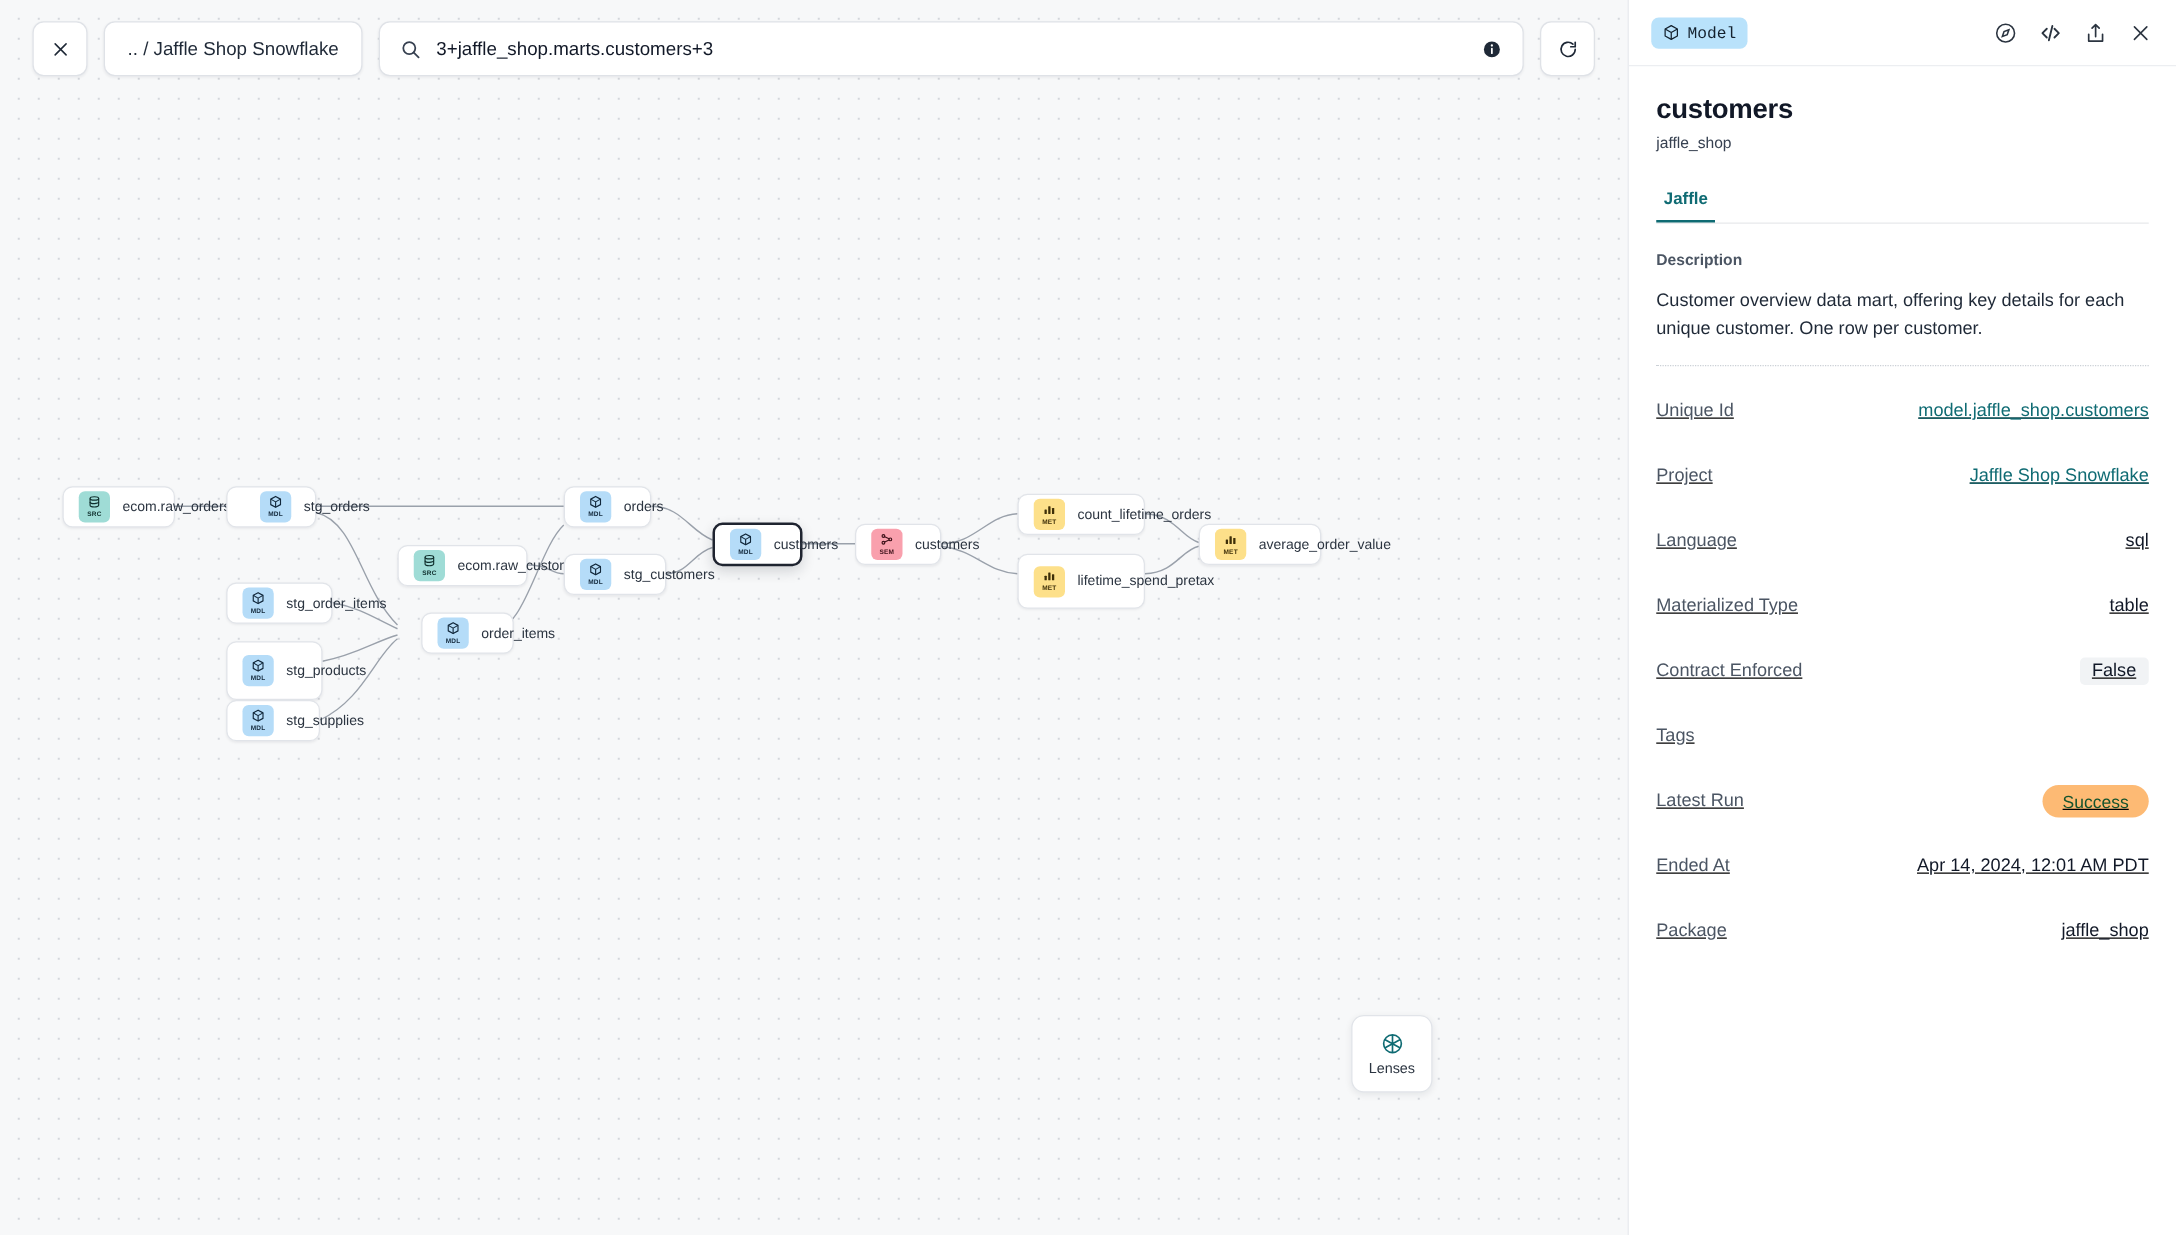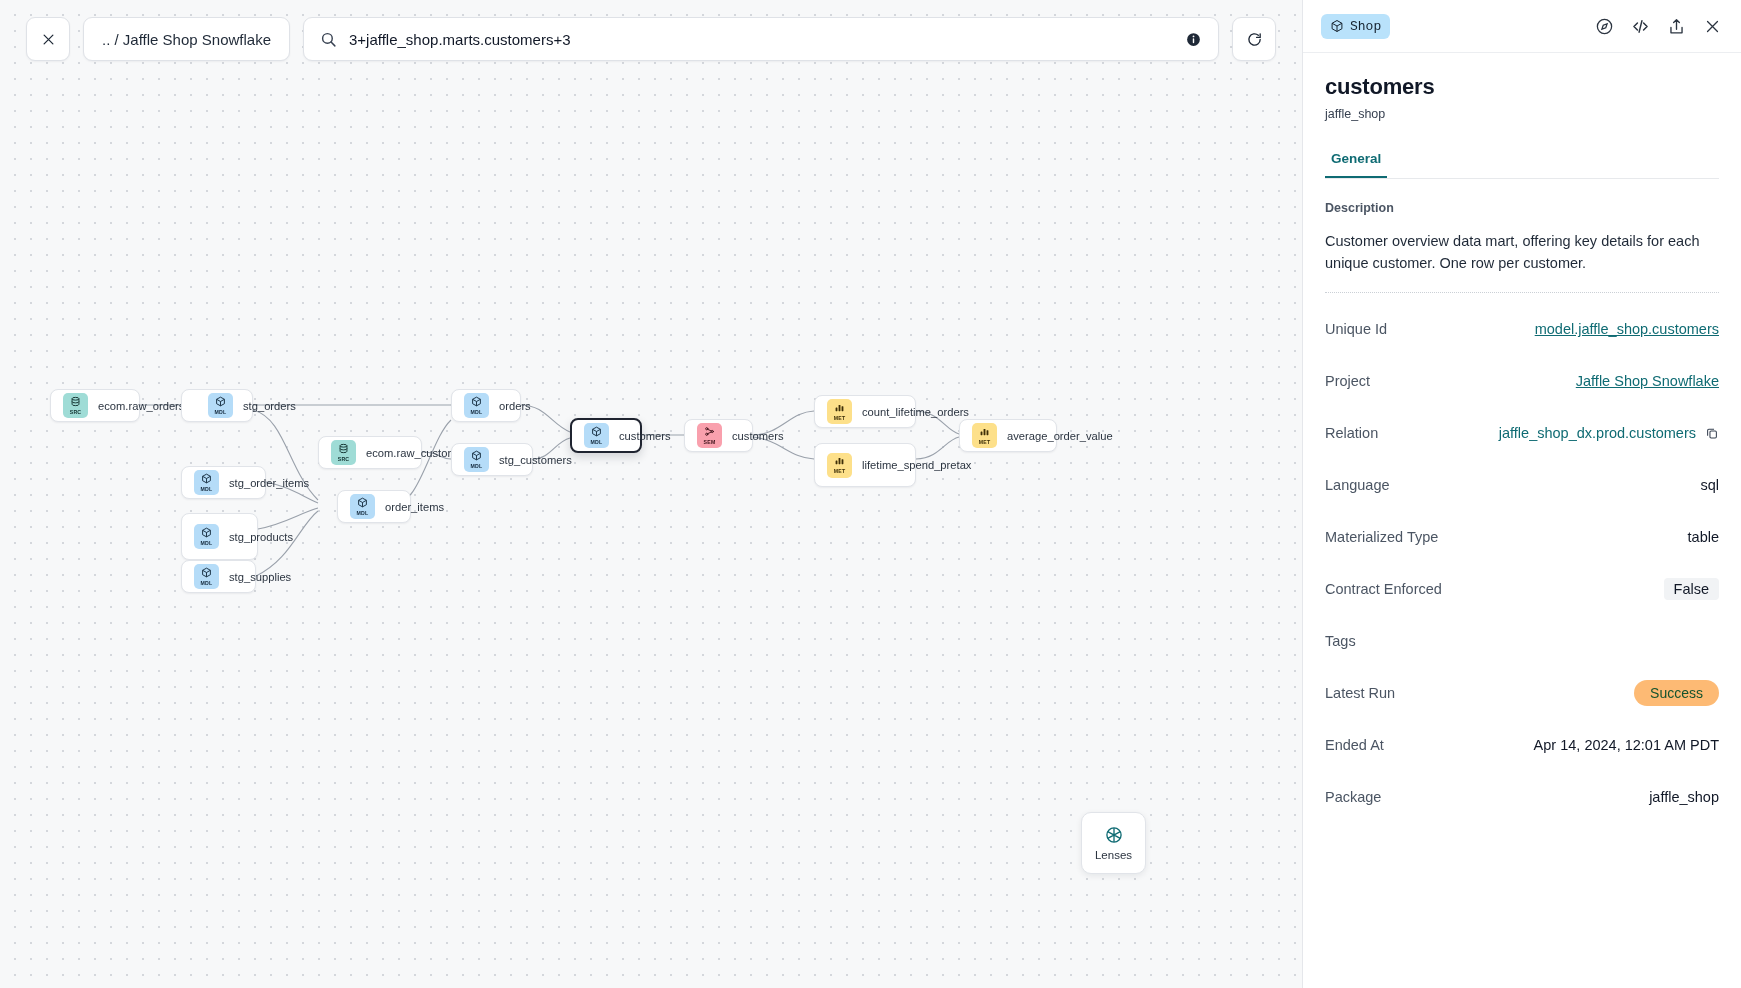--- a/index.html
+++ b/index.html
@@ -158,20 +158,21 @@
   .p-body { padding: 22px 22px 0 22px; overflow: hidden; }
   .sec-label { font-size: 12.5px; font-weight: bold; color: #4b5563; }
   .desc { font-size: 14.5px; color: #1f2937; line-height: 1.52; margin-top: 15px; }
   .divider { border-top: 1px dotted #cbd0d6; margin-top: 18px; }
 
   .row {
     display: flex; align-items: center; justify-content: space-between;
     min-height: 32px;
     margin-top: 20px;
     gap: 12px;
+    text-decoration: underline;
   }
   .row .k { font-size: 14.5px; color: #4b5563; white-space: nowrap; }
   .row .v { font-size: 14.5px; color: #111827; text-align: right; }
   .v.link { color: #0f6b73; text-decoration: underline; }
   .v.teal { color: #0f6b73; }
   .v-wrap { display: flex; align-items: center; gap: 9px; justify-content: flex-end; }
   .pillbox { background: #f1f3f5; border-radius: 4px; padding: 3px 10px; font-size: 14.5px; color: #111827; }
   .badge-ok {
     background: #fdba74; color: #14532d;
     border-radius: 999px; padding: 5px 16px;
@@ -406,21 +407,21 @@
   <div class="panel">
 
     <div class="p-head">
       <div class="chip">
         <span class="ico">
           <svg width="14" height="14" viewBox="0 0 24 24" stroke="#14212e" stroke-width="1.7" fill="none" stroke-linejoin="round">
             <path d="M12 2.6 L20.4 7.3 L20.4 16.7 L12 21.4 L3.6 16.7 L3.6 7.3 Z"></path>
             <path d="M3.6 7.3 L12 12 L20.4 7.3 M12 12 L12 21.4"></path>
           </svg>
         </span>
-        <span>Shop</span>
+        <span>Model</span>
       </div>
 
       <div class="spacer"></div>
 
       <div class="hicon">
         <svg width="19" height="19" viewBox="0 0 24 24" stroke="#2b3440" stroke-width="1.6" fill="none">
           <circle cx="12" cy="12" r="9"></circle>
             <path d="M15.3 8.7 L10.4 10.4 L8.7 15.3 L13.6 13.6 Z"></path>
         </svg>
       </div>
@@ -441,53 +442,41 @@
         </svg>
       </div>
     </div>
 
     <div class="p-title-wrap">
       <div class="p-title">customers</div>
       <div class="p-sub">jaffle_shop</div>
     </div>
 
     <div class="tabs">
-      <div class="tab">General</div>
+      <div class="tab">Jaffle</div>
     </div>
 
     <div class="p-body">
       <div class="sec-label">Description</div>
       <div class="desc">Customer overview data mart, offering key details for each unique customer. One row per customer.</div>
       <div class="divider"></div>
       <div id="detail-rows">
           <div class="row">
             <span class="k">Unique Id</span>
             <span class="v-wrap">
               <span class="v link">model.jaffle_shop.customers</span>
             </span>
           </div>
           <div class="row">
             <span class="k">Project</span>
             <span class="v-wrap">
               <span class="v link">Jaffle Shop Snowflake</span>
             </span>
           </div>
           <div class="row">
-            <span class="k">Relation</span>
-            <span class="v-wrap">
-              <span class="v teal">jaffle_shop_dx.prod.customers</span>
-              <span class="copy-ico">
-                <svg width="14" height="14" viewBox="0 0 24 24" stroke="#374151" stroke-width="1.8" fill="none" stroke-linejoin="round">
-                  <rect x="8.5" y="8.5" width="11" height="12" rx="2"></rect>
-                  <path d="M15.5 5.5 L6.5 5.5 A2 2 0 0 0 4.5 7.5 L4.5 16.5"></path>
-                </svg>
-              </span>
-            </span>
-          </div>
-          <div class="row">
             <span class="k">Language</span>
             <span class="v-wrap">
               <span class="v">sql</span>
             </span>
           </div>
           <div class="row">
             <span class="k">Materialized Type</span>
             <span class="v-wrap">
               <span class="v">table</span>
             </span>

